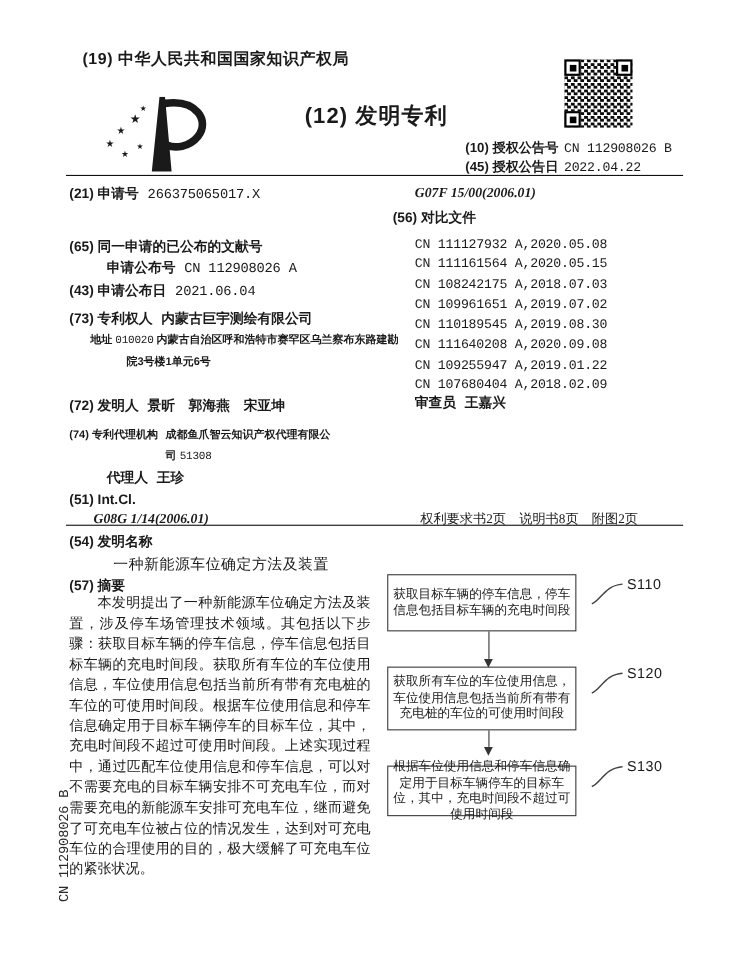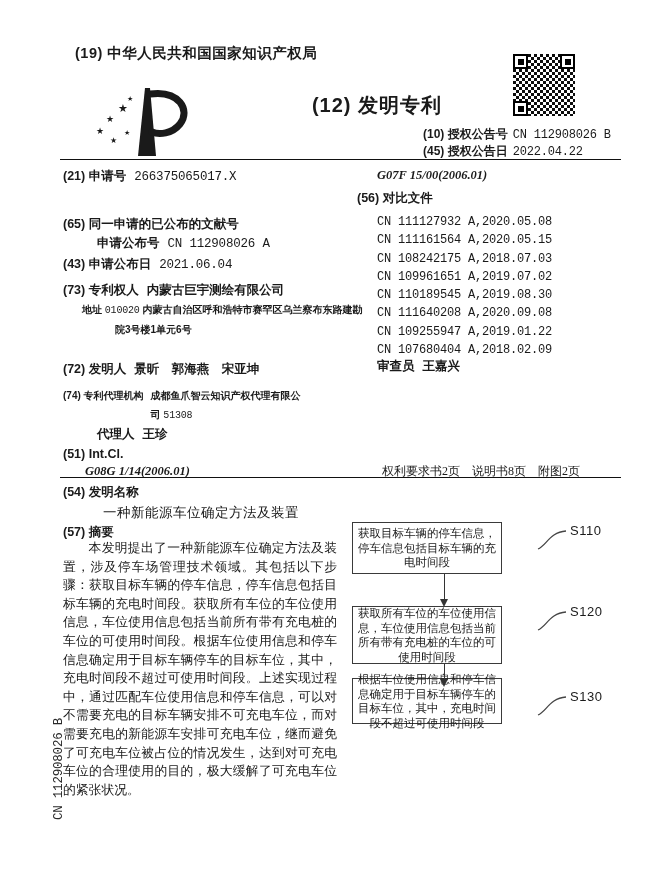--- a/index.html
+++ b/index.html
@@ -10,21 +10,21 @@
   .abs { position:absolute; }
   .zh { font-weight:bold; }
   .mono { font-family:"Liberation Mono","DejaVu Sans Mono",monospace; font-weight:normal; letter-spacing:-0.2px; }
   .serif { font-family:"Liberation Serif","DejaVu Serif",serif; font-weight:normal; }
   .serif-it { font-family:"Liberation Serif","DejaVu Serif",serif; font-style:italic; font-weight:bold; }
   .row { position:absolute; font-size:12.5px; white-space:nowrap; }
   .row .gap { margin-left:8px; }
   .rule { position:absolute; left:60px; width:561px; height:0; border-top:1.8px solid #111; }
 
   .office { left:75px; top:44px; font-size:14.5px; letter-spacing:0.5px; }
-  .doc-type { left:242px; top:92px; width:200px; text-align:right; font-size:20px; font-weight:bold; letter-spacing:1px; }
+  .doc-type { left:242px; top:92px; width:200px; text-align:center; font-size:20px; font-weight:bold; letter-spacing:1px; }
 
   .logo { left:93px; top:88px; width:110px; height:72px; }
 
   .qr { left:513px; top:54px; width:62px; height:62px;
         background: repeating-conic-gradient(#0c0c0c 0% 25%, #ffffff 0% 50%) 0 0/6px 6px; }
   .qr i { position:absolute; width:15px; height:15px; box-sizing:border-box;
           border:2.5px solid #000; background:#fff; }
   .qr i:after { content:""; position:absolute; inset:2.5px; background:#000; }
   .qr .tl { left:0; top:0; } .qr .tr { right:0; top:0; } .qr .bl { left:0; bottom:0; }
 
@@ -37,27 +37,27 @@
   .agency-row .lblpart { white-space:nowrap; margin-right:7px; }
   .agency-row .valpart { width:168px; }
 
   .refs { position:absolute; left:377px; top:213px; font-size:12px; line-height:18.3px; }
   .pages-info { position:absolute; left:382px; top:463px; font-size:12px; }
 
   .title-line { position:absolute; left:103px; top:504px; font-size:13.5px; letter-spacing:0.5px; }
   .abstract { position:absolute; left:63px; top:539px; width:274px; font-size:12.8px;
               line-height:18.6px; text-align:justify; text-indent:2em; }
 
-  .fbox { position:absolute; left:352px; width:150px; box-sizing:border-box;
+  .fbox { position:absolute; left:352px; width:172px; box-sizing:border-box;
           border:1.3px solid #3a3a3a; background:#fff; display:flex; align-items:center;
           justify-content:center; text-align:center; font-size:11.5px; line-height:14.5px;
           padding:2px 4px; }
   .fb1 { top:522px; height:52px; }
   .fb2 { top:606px; height:58px; }
-  .fb3 { top:678px; height:46px;font-family:Liberation Serif, serif; }
+  .fb3 { top:696px; height:46px;font-family:Liberation Serif, serif; }
   .varrow { position:absolute; left:444px; width:0; border-left:1.3px solid #333; }
   .va1 { top:574px; height:25px; } .va2 { top:664px; height:15px; }
   .ahead { position:absolute; left:440px; width:0; height:0;
            border-left:4.5px solid transparent; border-right:4.5px solid transparent;
            border-top:8px solid #333; }
   .ah1 { top:599px; } .ah2 { top:679px; }
   .slabel { position:absolute; left:570px; font-size:13px; letter-spacing:0.5px; }
   .sl1 { top:523px; } .sl2 { top:604px; } .sl3 { top:689px; }
   .leads { position:absolute; left:340px; top:515px; width:280px; height:230px; }
 

